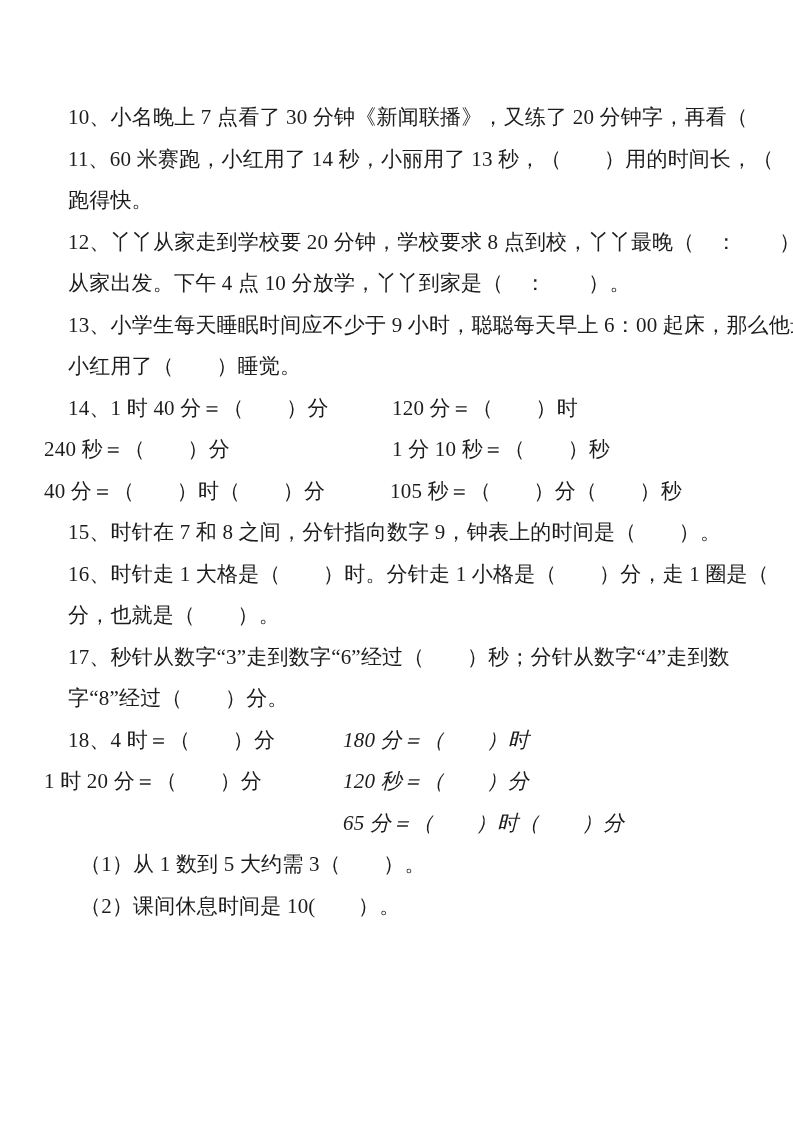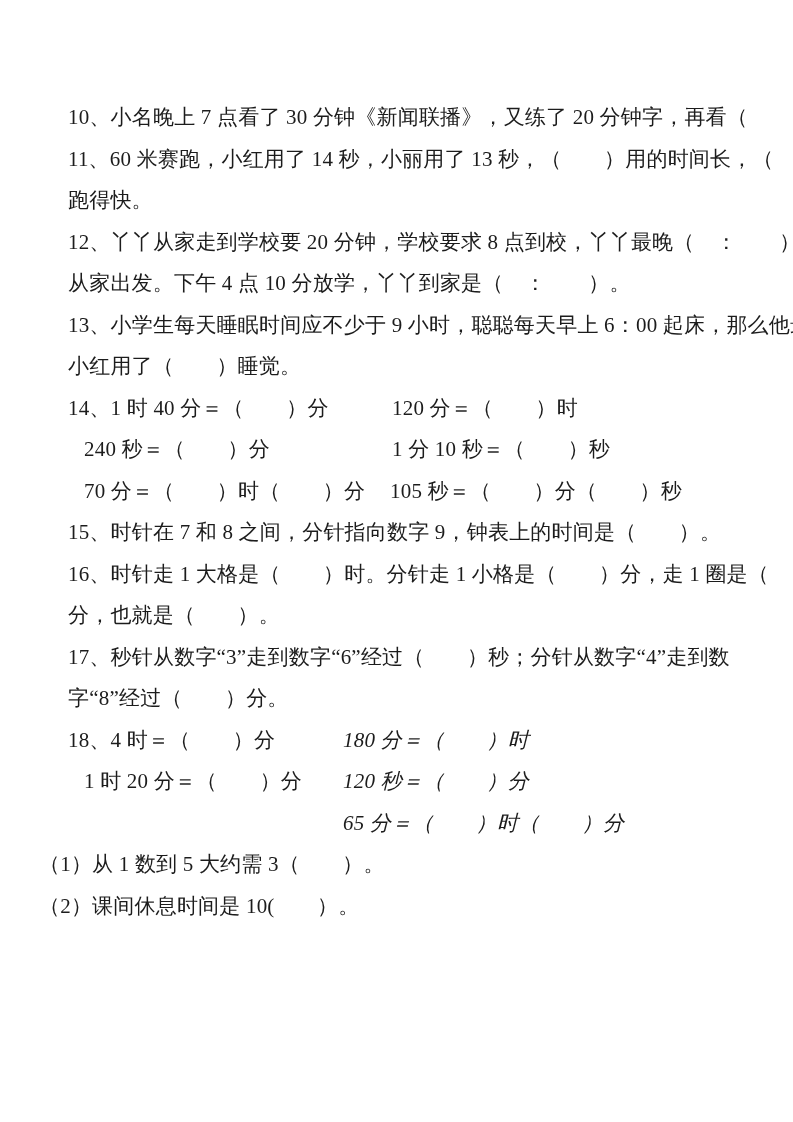--- a/index.html
+++ b/index.html
@@ -21,22 +21,22 @@
   }
   .line {
     position: relative;
     height: 41.5px;
     line-height: 41.5px;
     white-space: nowrap;
     letter-spacing: 0.2px;
   }
   
   .ind-main { padding-left: 68px; }   
-  .ind-sub  { padding-left: 84px; }  
-  .ind-item { padding-left: 39px; }   
+  .ind-sub  { padding-left: 44px; }  
+  .ind-item { padding-left: 80px; }   
   
   .col2 {
     position: absolute;
     top: 0;
     line-height: 41.5px;
     white-space: nowrap;
   }
   .c14  { left: 392px; }
   .c14b { left: 390px; text-align: center; }
   .c18  { left: 343px; font-style: italic; }
@@ -73,21 +73,21 @@
 
   <div class="line ind-main">
     <span>14、1 时 40 分＝（　　）分</span>
     <span class="col2 c14">120 分＝（　　）时</span>
   </div>
   <div class="line ind-sub">
     <span>240 秒＝（　　）分</span>
     <span class="col2 c14">1 分 10 秒＝（　　）秒</span>
   </div>
   <div class="line ind-sub">
-    <span>70 分＝（　　）时（　　）分</span>
+    <span>40 分＝（　　）时（　　）分</span>
     <span class="col2 c14b">105 秒＝（　　）分（　　）秒</span>
   </div>
 
   <div class="line ind-main">
     <span>15、时针在 7 和 8 之间，分针指向数字 9，钟表上的时间是（　　）。</span>
   </div>
 
   <div class="line ind-main">
     <span>16、时针走 1 大格是（　　）时。分针走 1 小格是（　　）分，走 1 圈是（　　）</span>
   </div>

